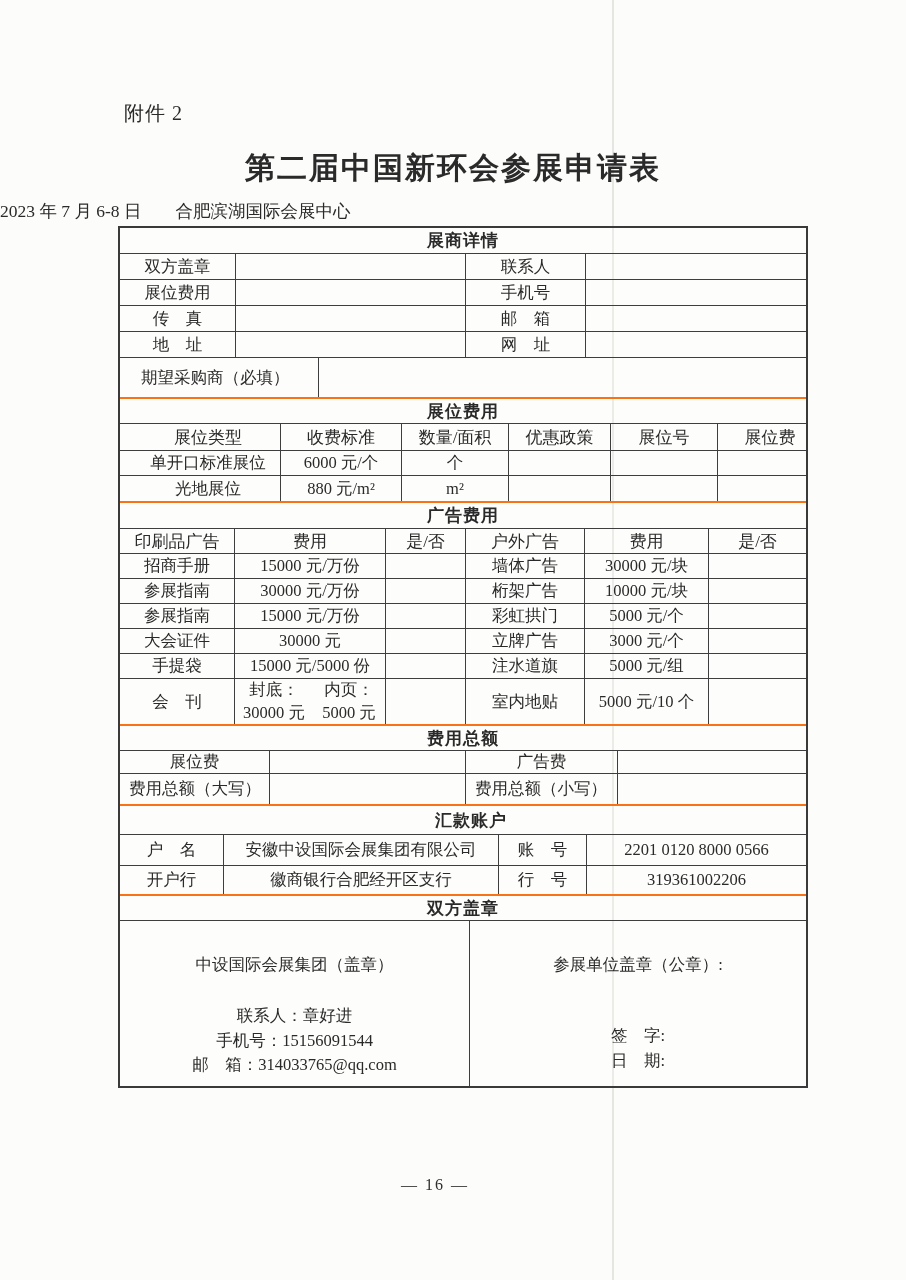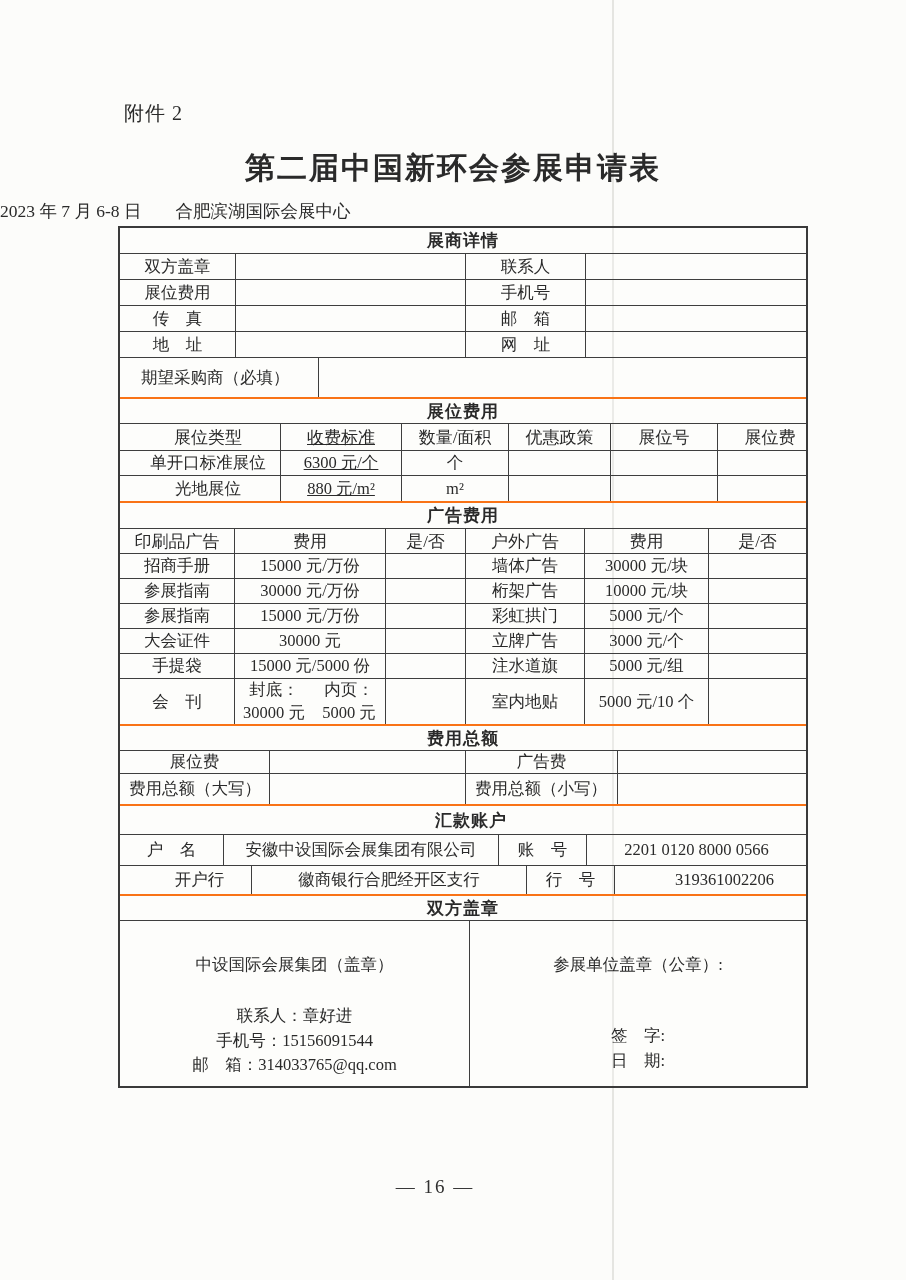--- a/index.html
+++ b/index.html
@@ -20,37 +20,37 @@
   .sec{box-sizing:border-box;border-top:2px solid #f97316;display:flex;align-items:center;justify-content:center;font-weight:bold;font-size:17px;letter-spacing:1px;}
   .sec.first{border-top:none;}
   .c{box-sizing:border-box;border-left:1px solid #3e3e3e;display:flex;align-items:center;justify-content:center;text-align:center;font-size:16.5px;overflow:hidden;}
   .c.nb{border-left:none;}
   .c.lt{justify-content:flex-start;text-align:left;padding-left:9px;}
   .c.col-hd{font-size:17px;}
   .stack{display:flex;flex-direction:row;align-items:center;justify-content:center;line-height:1.35;}
   
   .aw1{flex:0 0 115px;} .aw2{flex:0 0 230px;} .aw3{flex:0 0 120px;} .aw4{flex:0 0 221px;}
   .ew1{flex:0 0 186px;} .ew2{flex:0 0 500px;}
-  .bw1{flex:0 0 144px;margin-left:16px;} .bw2{flex:0 0 121px;text-decoration:underline;} .bw3{flex:0 0 107px;} .bw4{flex:0 0 102px;} .bw5{flex:0 0 107px;} .bw6{flex:0 0 105px;}
+  .bw1{flex:0 0 144px;margin-left:16px;} .bw2{flex:0 0 121px;} .bw3{flex:0 0 107px;} .bw4{flex:0 0 102px;} .bw5{flex:0 0 107px;} .bw6{flex:0 0 105px;}
   .cw1{flex:0 0 114px;} .cw2{flex:0 0 151px;} .cw3{flex:0 0 80px;} .cw4{flex:0 0 119px;} .cw5{flex:0 0 124px;} .cw6{flex:0 0 98px;}
   .dw1{flex:0 0 149px;} .dw2{flex:0 0 196px;} .dw3{flex:0 0 152px;} .dw4{flex:0 0 189px;}
   .rw1{flex:0 0 103px;} .rw2{flex:0 0 275px;} .rw3{flex:0 0 88px;} .rw4{flex:0 0 220px;}
   .sw1{flex:0 0 349px;} .sw2{flex:0 0 337px;}
   
   .h25{height:25px;} .h26{height:26px;} .h27{height:27px;} .h23{height:23px;}
-  .h29{height:29px;padding-left:28px;} .h30{height:30px;padding-left:16px;} .h31{height:31px;} .h40{height:40px;padding-left:12px;}
+  .h29{height:29px;} .h30{height:30px;padding-left:16px;} .h31{height:31px;} .h40{height:40px;padding-left:12px;}
   .h46{height:46px;} .h166{height:166px;}
   
   .seal-cell{display:block;padding:10px 14px;font-size:16.5px;}
   .seal-cell .line{line-height:1.5;}
   .org-seal{margin-top:22px;}
   .org-contact{margin-top:26px;}
   .exh-seal{margin-top:22px;}
   .sign-line{margin-top:46px;}
-  .footer{position:absolute;left:0;top:1176px;width:870px;text-align:center;font-size:19px;letter-spacing:2px;color:#2f2f2f;}
+  .footer{position:absolute;left:0;top:1176px;width:870px;text-align:center;font-size:16px;letter-spacing:2px;color:#2f2f2f;}
 </style>
 </head>
 <body>
 
 <div class="scan-line"></div>
 
 <div class="attachment">附件 2</div>
 <div class="doc-title">第二届中国新环会参展申请表</div>
 <div class="doc-sub">
   <span>2023 年 7 月 6-8 日</span>
@@ -94,21 +94,21 @@
   <div class="row h27">
     <div class="c nb col-hd bw1">展位类型</div>
     <div class="c col-hd bw2">收费标准</div>
     <div class="c col-hd bw3">数量/面积</div>
     <div class="c col-hd bw4">优惠政策</div>
     <div class="c col-hd bw5">展位号</div>
     <div class="c col-hd bw6">展位费</div>
   </div>
   <div class="row h25">
     <div class="c nb bw1">单开口标准展位</div>
-    <div class="c bw2">6300 元/个</div>
+    <div class="c bw2">6000 元/个</div>
     <div class="c bw3">个</div>
     <div class="c bw4"></div>
     <div class="c bw5"></div>
     <div class="c bw6"></div>
   </div>
   <div class="row h26">
     <div class="c nb bw1">光地展位</div>
     <div class="c bw2">880 元/m²</div>
     <div class="c bw3">m²</div>
     <div class="c bw4"></div>

